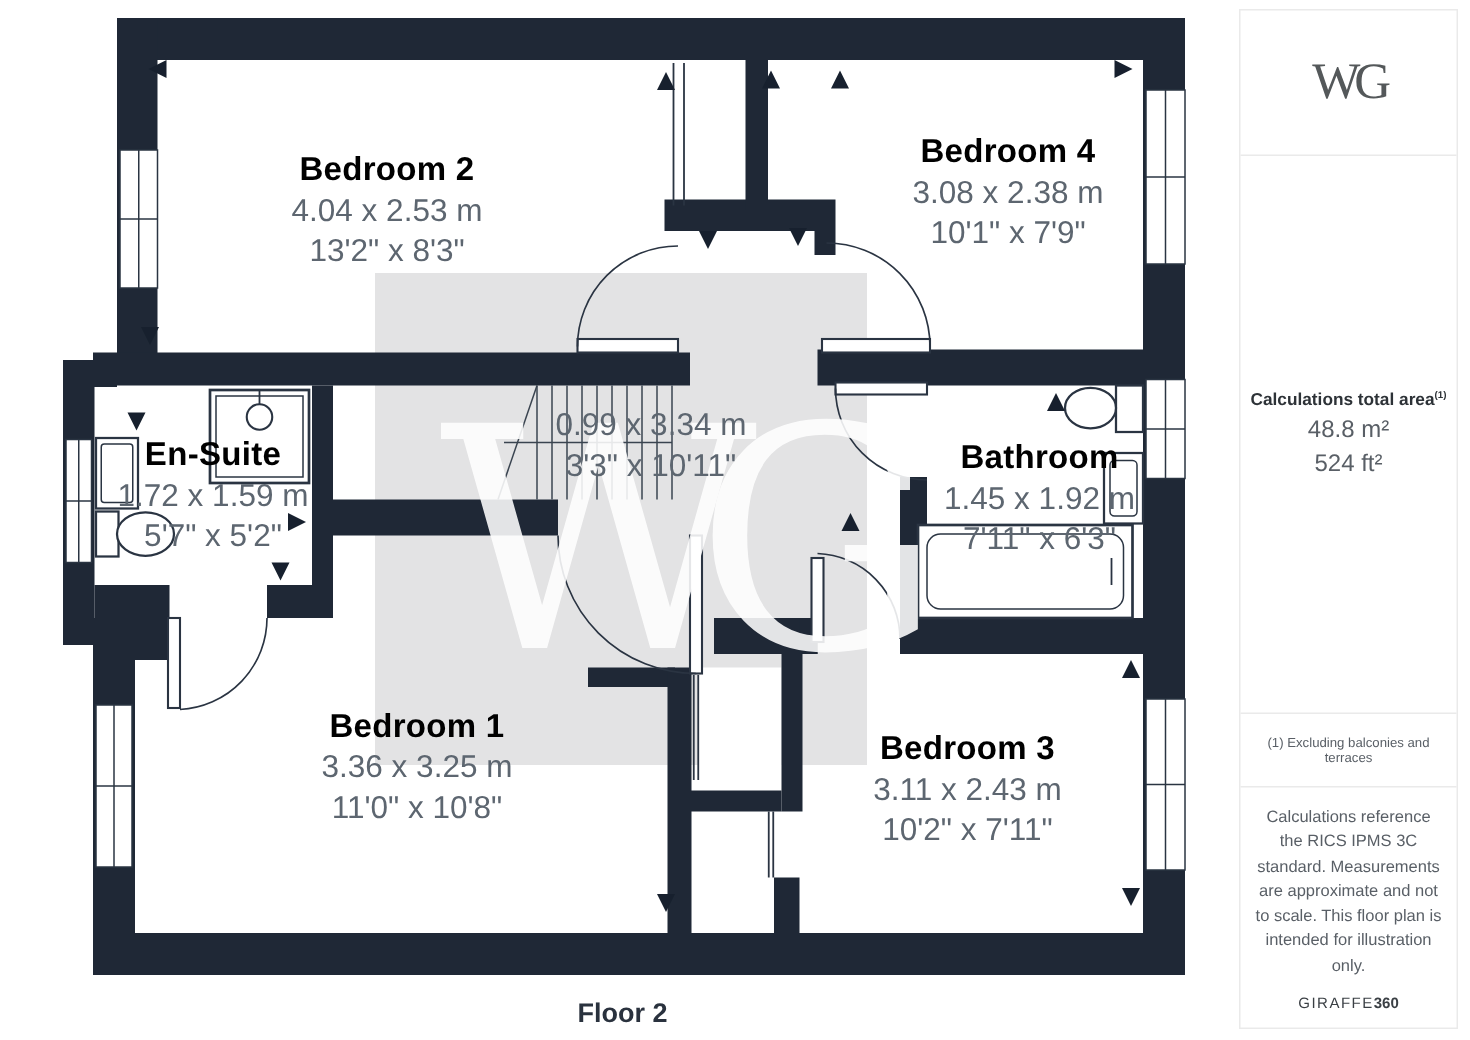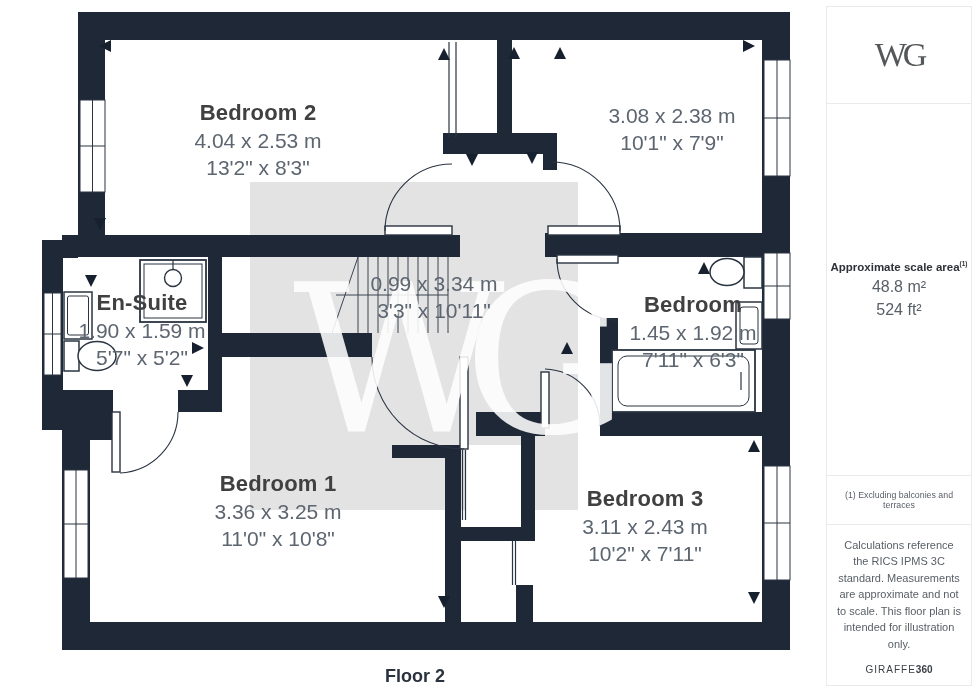--- a/index.html
+++ b/index.html
@@ -1,20 +1,20 @@
 <!DOCTYPE html>
 <html><head>
 <meta charset="utf-8">
 <style>
   html,body{margin:0;padding:0;background:#ffffff;}
   .stage{position:relative;width:980px;height:693px;background:#ffffff;overflow:hidden;
          font-family:"Liberation Sans",sans-serif;}
   .plan-svg{position:absolute;left:0;top:0;}
   .room-label{position:absolute;transform:translate(-50%,-50%);text-align:center;white-space:nowrap;}
-  .room-name{font-size:22px;font-weight:700;color:#404040;letter-spacing:.2px;text-align:center;}
+  .room-name{font-size:22px;font-weight:700;color:#000000;letter-spacing:.2px;text-align:center;}
   .room-dim{font-size:21px;font-weight:400;color:#5d6670;margin-top:3px;}
   .floor-label{position:absolute;left:415px;top:676px;transform:translate(-50%,-50%);
                font-size:18px;font-weight:700;color:#2a323e;}
   .sidebar{position:absolute;left:826px;top:6px;width:146px;height:680px;background:#fff;
            border:1px solid #eaeaea;display:flex;flex-direction:column;box-sizing:border-box;}
   .sb-logo{height:96px;display:flex;align-items:center;justify-content:center;
            font-family:"Liberation Serif",serif;font-size:34px;color:#54585a;letter-spacing:-0.12em;}
   .sb-main{flex:1;border-top:1px solid #eaeaea;display:flex;flex-direction:column;
            align-items:center;justify-content:center;text-align:center;}
   .sb-area-title{font-size:11.5px;font-weight:700;color:#2d3237;}
@@ -207,54 +207,55 @@
 
     <text x="293" y="432" font-size="206" style="letter-spacing:-0.2em" font-family="DejaVu Serif, serif" fill="#ffffff" opacity="0.88">WG</text>
   </svg>
 
   <div class="room-label" style="left:258px;top:140px;">
     <div class="room-name">Bedroom 2</div>
     <div class="room-dim">4.04 x 2.53 m</div>
     <div class="room-dim">13'2" x 8'3"</div>
   </div>
   <div class="room-label" style="left:672px;top:128px;">
+    <div class="room-name">Bedroom 4</div>
     <div class="room-dim">3.08 x 2.38 m</div>
     <div class="room-dim">10'1" x 7'9"</div>
   </div>
   <div class="room-label" style="left:142px;top:330px;">
     <div class="room-name">En-Suite</div>
-    <div class="room-dim">1.90 x 1.59 m</div>
+    <div class="room-dim">1.72 x 1.59 m</div>
     <div class="room-dim">5'7" x 5'2"</div>
   </div>
   <div class="room-label" style="left:434px;top:296px;">
     <div class="room-dim">0.99 x 3.34 m</div>
     <div class="room-dim">3'3" x 10'11"</div>
   </div>
   <div class="room-label" style="left:693px;top:332px;">
-    <div class="room-name">Bedroom</div>
+    <div class="room-name">Bathroom</div>
     <div class="room-dim">1.45 x 1.92 m</div>
     <div class="room-dim">7'11" x 6'3"</div>
   </div>
   <div class="room-label" style="left:278px;top:511px;">
     <div class="room-name">Bedroom 1</div>
     <div class="room-dim">3.36 x 3.25 m</div>
     <div class="room-dim">11'0" x 10'8"</div>
   </div>
   <div class="room-label" style="left:645px;top:526px;">
     <div class="room-name">Bedroom 3</div>
     <div class="room-dim">3.11 x 2.43 m</div>
     <div class="room-dim">10'2" x 7'11"</div>
   </div>
 
   <div class="floor-label">Floor 2</div>
 
   <aside class="sidebar">
     <div class="sb-logo">WG</div>
     <div class="sb-main">
-      <div class="sb-area-title"><span>Approximate scale area</span><sup>(1)</sup></div>
+      <div class="sb-area-title"><span>Calculations total area</span><sup>(1)</sup></div>
       <div class="sb-val">48.8 m²</div>
       <div class="sb-val">524 ft²</div>
     </div>
     <div class="sb-foot">(1) Excluding balconies and terraces</div>
     <div class="sb-disc">
       <div class="sb-disc-text">Calculations reference the RICS IPMS 3C standard. Measurements are approximate and not to scale. This floor plan is intended for illustration only.</div>
       <div class="sb-brand"><span class="b1">GIRAFFE</span><span class="b2">360</span></div>
     </div>
   </aside>
 

